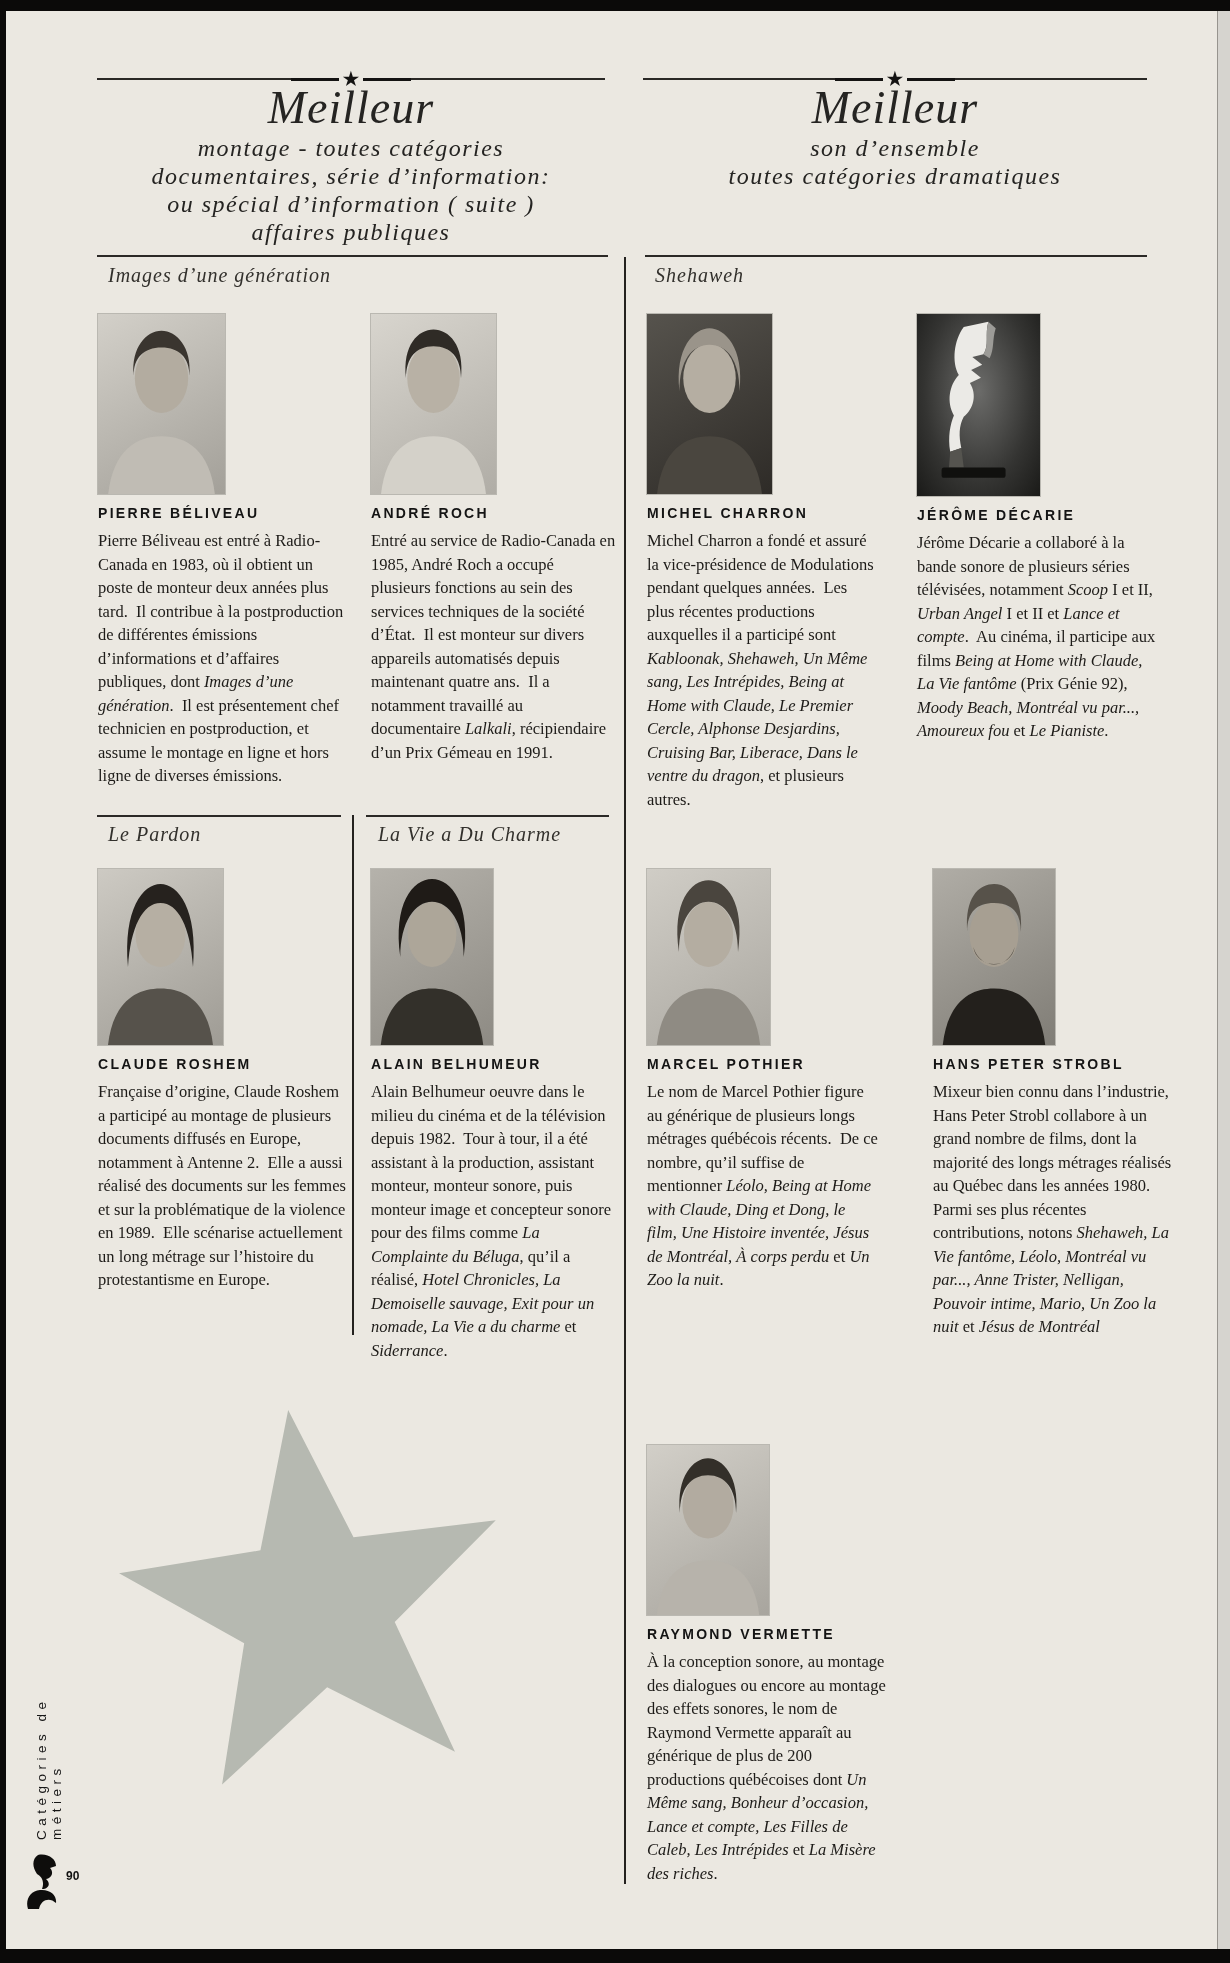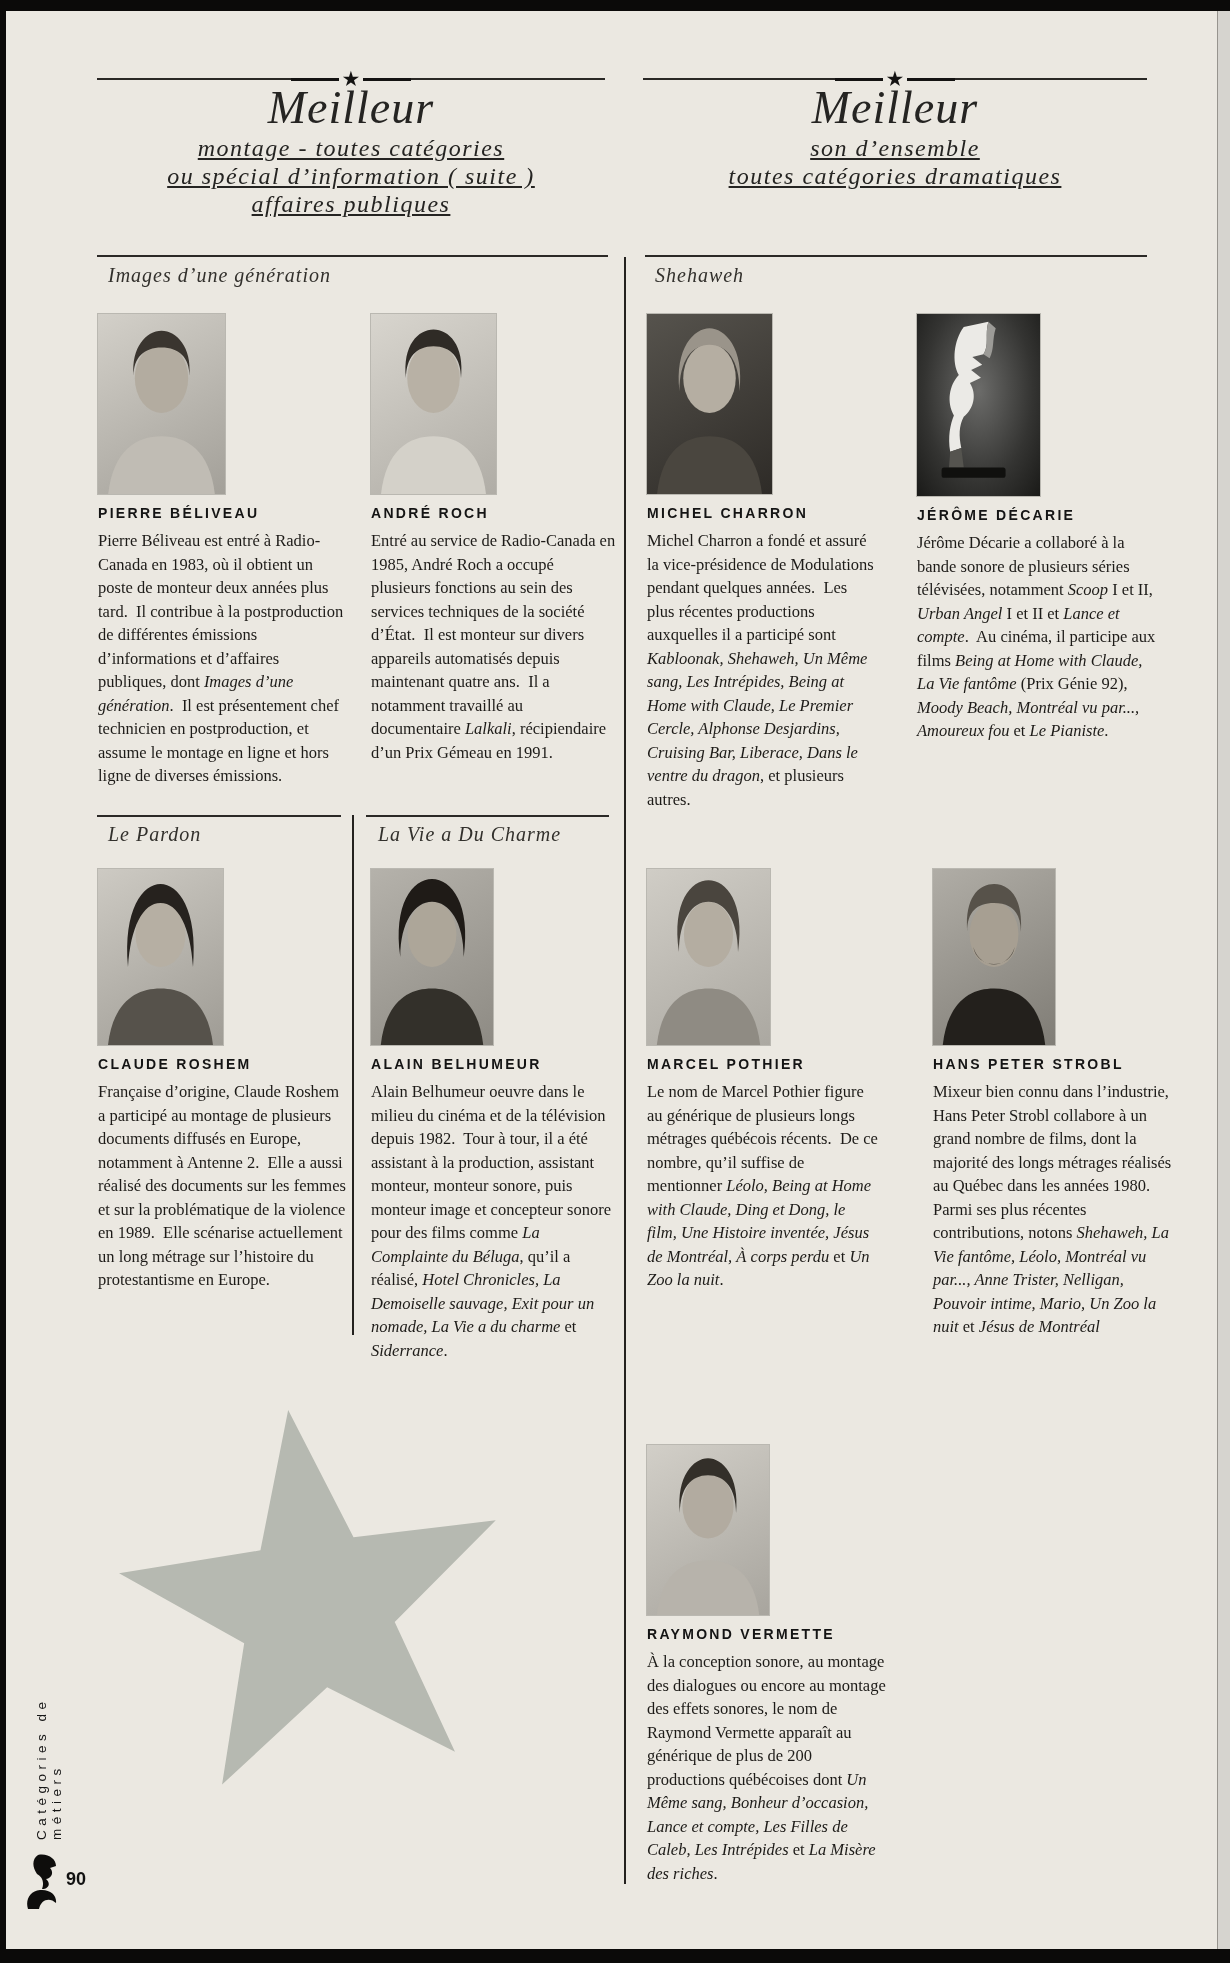--- a/index.html
+++ b/index.html
@@ -13,21 +13,21 @@
   .edge-right{position:absolute;left:1217px;top:11px;width:13px;height:1938px;background:#d6d4cf;border-left:1px solid #97948e;}
 
   
   .orule{position:absolute;display:flex;align-items:center;height:22px;}
   .orule .thin{flex:1;height:1.5px;background:#2a2825;}
   .orule .thick{width:48px;height:3px;background:#141312;}
   .orule .star{font-size:21px;line-height:1;color:#141312;margin:0 3px;font-family:"DejaVu Sans",sans-serif;}
 
   .hdr{position:absolute;text-align:center;color:#252422;}
   .script-title{font:italic 46px/52px "Liberation Serif",serif;letter-spacing:1px;}
-  .script-line{font:italic 24px/28px "Liberation Serif",serif;letter-spacing:1.5px;text-decoration:underline;}
+  .script-line{font:italic 24px/28px "Liberation Serif",serif;letter-spacing:1.5px;}
 
   .hrule{position:absolute;height:1.5px;background:#2b2926;}
   .vline{position:absolute;width:1.5px;background:#24221f;}
 
   .film-label{position:absolute;font:italic 20px/24px "Liberation Serif",serif;letter-spacing:1px;color:#32302c;}
 
   .person{position:absolute;}
   .photo{position:relative;background:linear-gradient(150deg,var(--bg1),var(--bg2));
          box-shadow:0 0 0 1px rgba(40,38,34,.25);overflow:hidden;}
   .photo svg{position:absolute;left:0;top:0;width:100%;height:100%;}
@@ -35,21 +35,21 @@
                letter-spacing:2.3px;color:#141414;margin:11px 0 8px 0;}
   .person-bio{font-size:16.5px;line-height:23.5px;white-space:pre-wrap;color:#1d1b18;}
   .person-bio i{font-style:italic;}
 
   .star-watermark{position:absolute;left:106px;top:1398px;width:420px;height:420px;transform:rotate(-8deg);}
 
   .vert-label{position:absolute;left:34px;top:1628px;height:212px;
               writing-mode:vertical-rl;transform:rotate(180deg);
               font-family:"Liberation Sans",sans-serif;font-size:13.5px;letter-spacing:4.5px;color:#161616;}
   .page-num{position:absolute;left:66px;top:1869px;font-family:"Liberation Sans",sans-serif;
-            font-weight:700;font-size:18px;color:#111;}
+            font-weight:700;font-size:12px;color:#111;}
   .logo{position:absolute;left:26px;top:1854px;width:40px;height:56px;}
 </style>
 </head>
 <body>
 
 <div class="page">
 
   <div class="edge edge-top"></div>
   <div class="edge edge-left"></div>
   <div class="edge edge-bottom"></div>
@@ -64,20 +64,21 @@
   <div class="orule" style="left:97px;top:68px;width:508px;">
     <span class="thin"></span>
     <span class="thick"></span>
     <span class="star">★</span>
     <span class="thick"></span>
     <span class="thin"></span>
   </div>
   <div class="hdr" style="left:97px;top:82px;width:508px;">
     <div class="script-title">Meilleur</div>
     <div class="script-line">montage - toutes catégories</div>
+    <div class="script-line">documentaires, série d’information:</div>
     <div class="script-line">ou spécial d’information ( suite )</div>
     <div class="script-line">affaires publiques</div>
   </div>
 
   <div class="orule" style="left:643px;top:68px;width:504px;">
     <span class="thin"></span>
     <span class="thick"></span>
     <span class="star">★</span>
     <span class="thick"></span>
     <span class="thin"></span>

